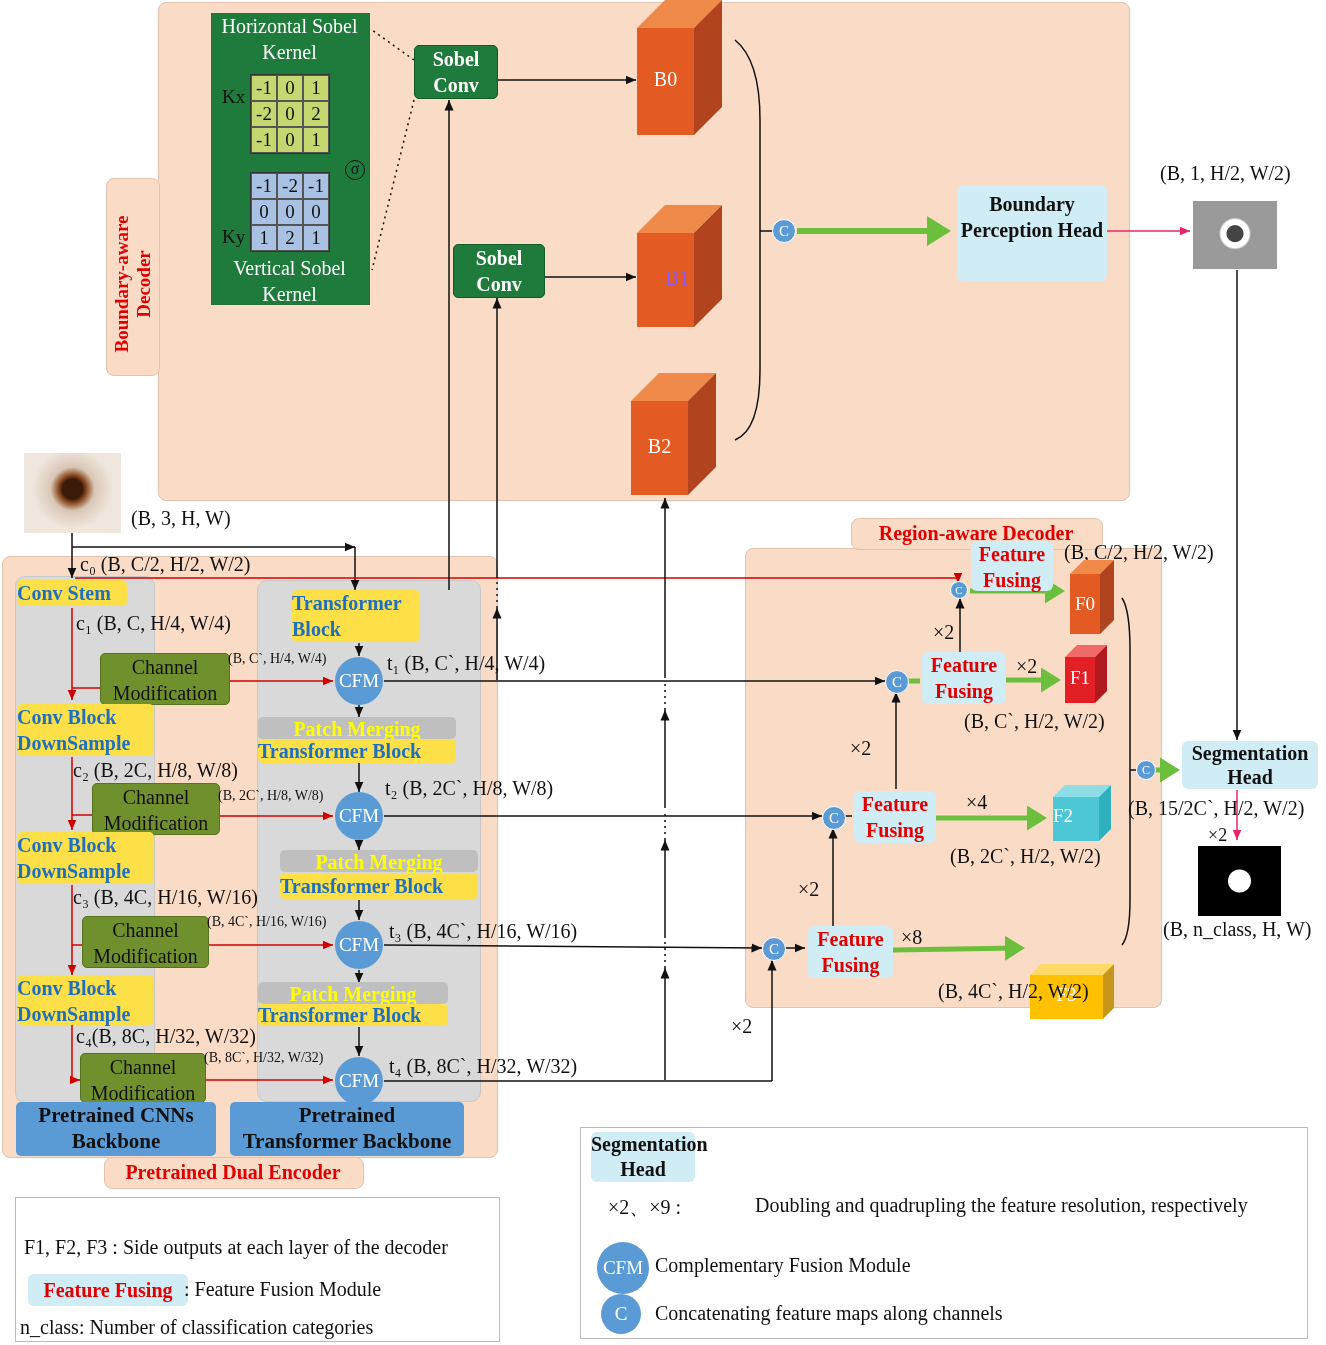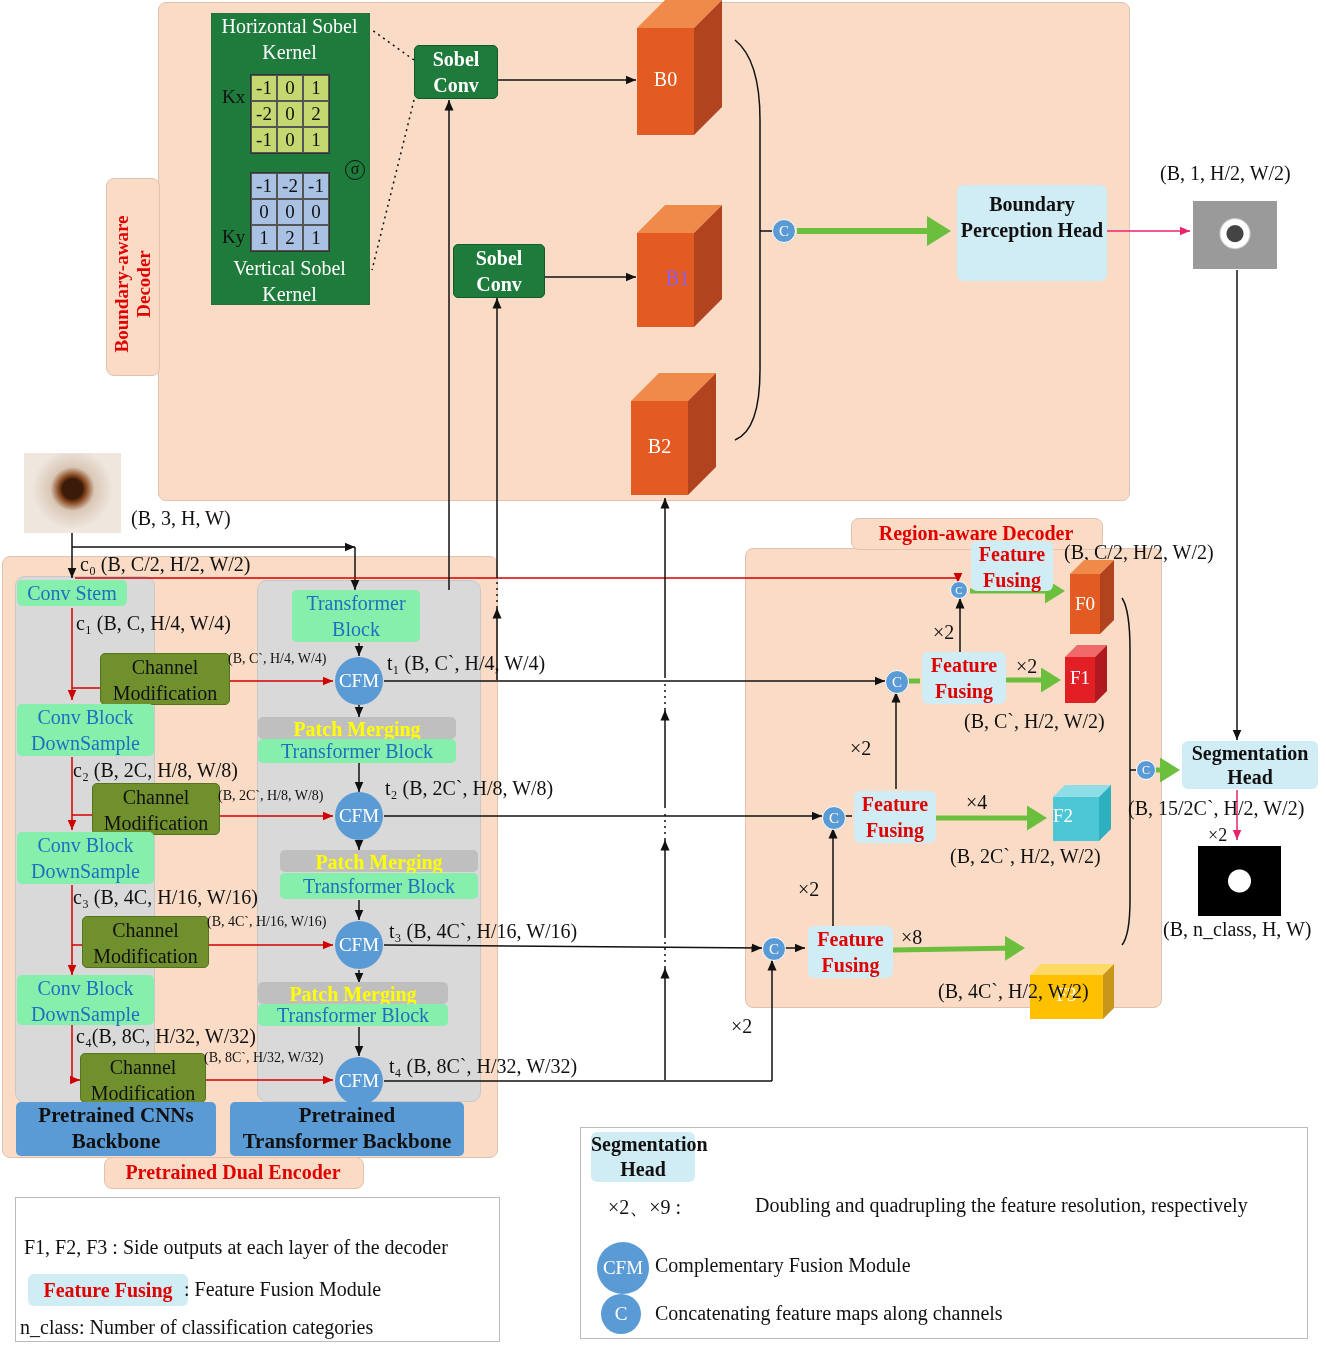--- a/index.html
+++ b/index.html
@@ -1,20 +1,20 @@
 <!DOCTYPE html>
 <html><head>
 <meta charset="utf-8">
 <style>
   html,body{margin:0;padding:0;background:#fff;}
   body{width:1326px;height:1345px;position:relative;overflow:hidden;font-family:"Liberation Serif",serif;color:#111;}
   .abs{position:absolute;}
   .panel{position:absolute;background:#fadbc6;border:1px solid #e2c2ae;border-radius:8px;}
   .graycol{position:absolute;background:#d9d9d9;border:1px solid #c8c8c8;border-radius:10px;}
-  .bluebox{position:absolute;background:#86efac;border-radius:5px;color:#1f6fc0;font-weight:normal;text-align:center;line-height:26px;font-size:20px;}
+  .bluebox{position:absolute;background:#fde047;border-radius:5px;color:#1f6fc0;font-weight:bold;text-align:left;line-height:26px;font-size:20px;}
   .darkblue{position:absolute;background:#5b9bd5;border-radius:5px;color:#111;font-weight:bold;text-align:center;font-size:21px;line-height:26px;}
   .greenbox{position:absolute;background:#70902e;border:1px solid #56731f;border-radius:5px;color:#111;text-align:center;font-size:20px;line-height:26px;}
   .dgreen{position:absolute;background:#1e7b3c;border:1px solid #125a2a;border-radius:5px;color:#fff;font-weight:bold;text-align:center;font-size:20px;line-height:26px;}
   .patch{position:absolute;background:#bfbfbf;border-radius:5px;color:#ffff00;font-weight:bold;text-align:center;font-size:20px;line-height:24px;}
   .cyanbox{position:absolute;background:#d0ecf4;border-radius:6px;color:#111;font-weight:bold;text-align:center;font-size:20px;line-height:26px;}
   .ffbox{position:absolute;background:#d0ecf4;border-radius:6px;color:#e00000;font-weight:bold;text-align:center;font-size:20px;line-height:26px;}
   .cfm{position:absolute;width:48px;height:48px;border-radius:50%;background:#5b9bd5;color:#fff;font-size:19px;text-align:center;line-height:48px;}
   .cc{position:absolute;width:22px;height:22px;border-radius:50%;background:#5b9bd5;color:#fff;font-size:15px;text-align:center;line-height:22px;border:1px solid #fff;}
   .txt{position:absolute;font-size:20px;white-space:nowrap;}
   .small{position:absolute;font-size:14px;white-space:nowrap;}

